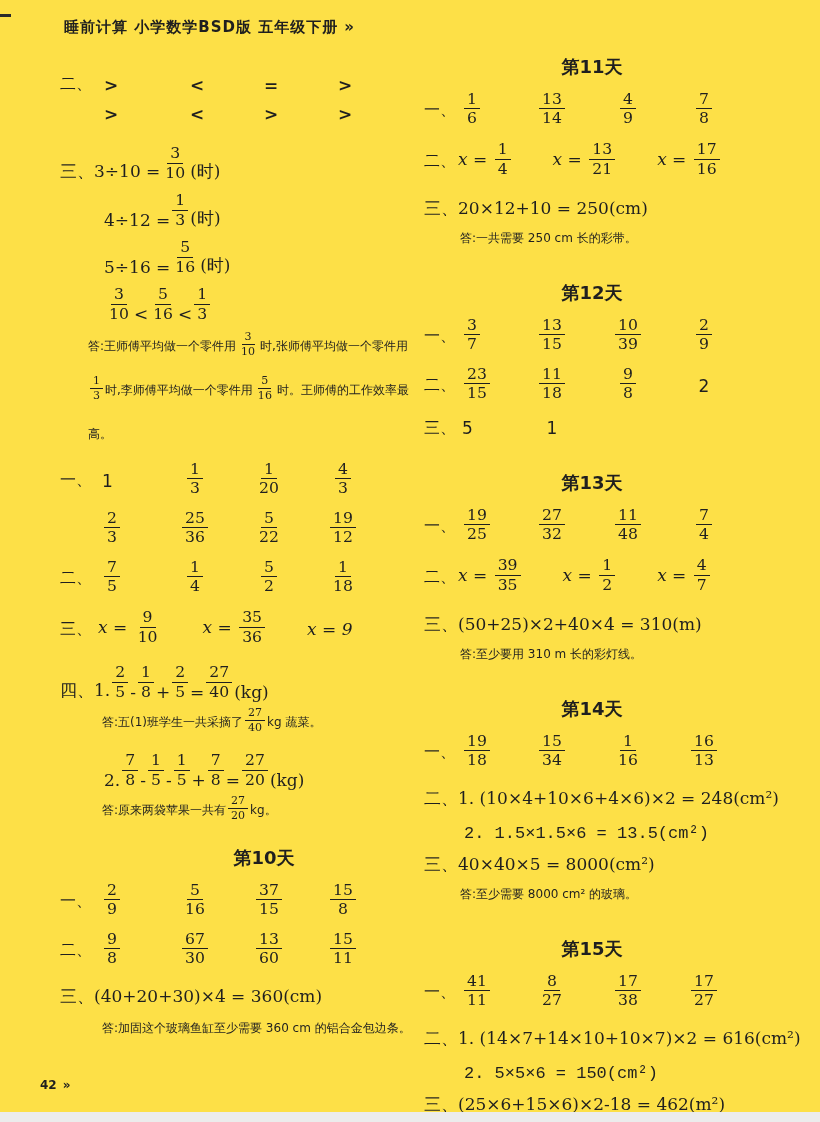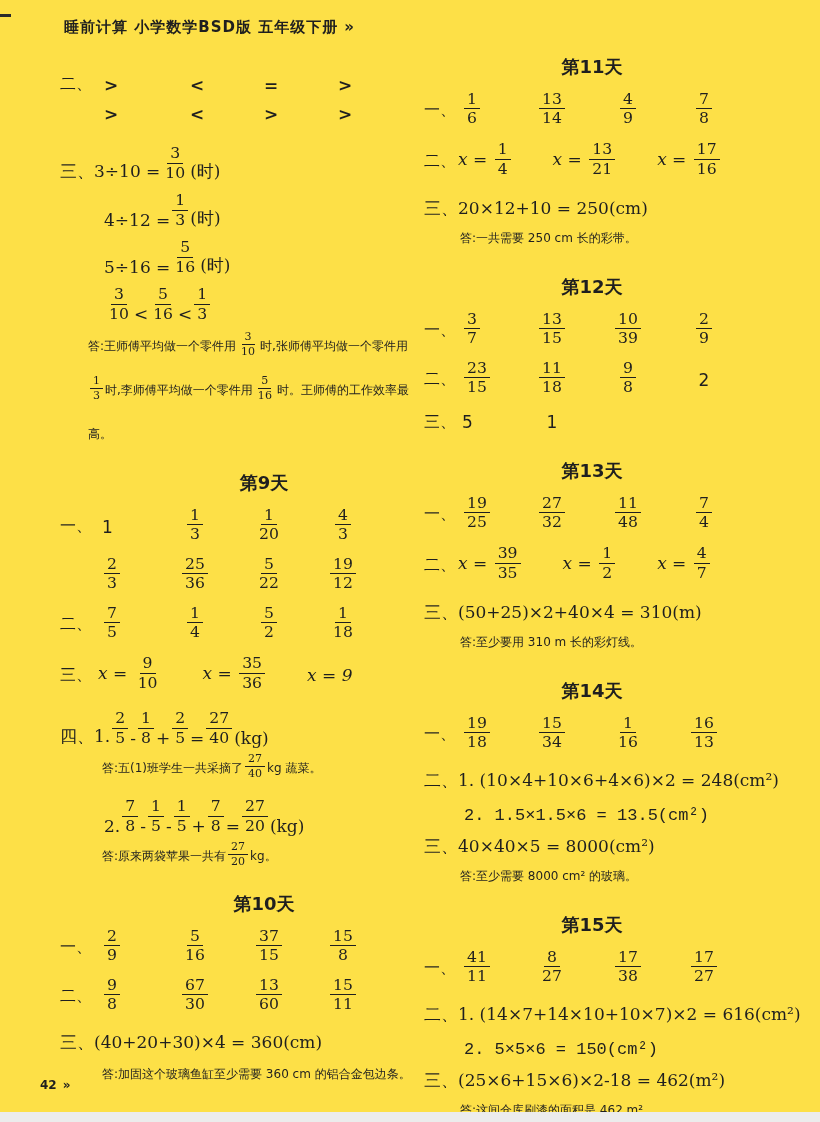--- a/index.html
+++ b/index.html
@@ -75,21 +75,21 @@
   .answer { font-size:12px; line-height:41px; padding-left:42px; }
   .answer.hang0 { padding-left:28px; line-height:44px; }
   .col-right .answer { padding-left:36px; line-height:36px; }
 
   .day-title {
     text-align:center; font-size:18px; font-weight:700;
     min-height:30px; line-height:30px;
     margin-top:12px; margin-bottom:4px;
     padding-left:56px;
   }
-  .col-right .day-title { padding-left:0; padding-right:46px; margin-top:16px; }
+  .col-right .day-title { padding-left:0; padding-right:46px; margin-top:22px; }
   .col-right .day-title.first { margin-top:0; }
 
   .sp8 { height:8px; }
 </style>
 </head>
 <body>
 
 <div class="page">
   <div class="corner-dash"></div>
 
@@ -143,21 +143,20 @@
           <span class="num">3</span>
           <span class="den">10</span>
         </span>时,张师傅平均做一个零件用<span class="frac">
           <span class="num">1</span>
           <span class="den">3</span>
         </span>时,李师傅平均做一个零件用<span class="frac">
           <span class="num">5</span>
           <span class="den">16</span>
         </span>时。王师傅的工作效率最高。</div>
 
-    <div class="day-title">第9天</div>
 
     <div class="ans-row">
       <span class="lbl">一、</span>
       <span class="cell c0">1</span>
       <span class="cell">
           <span class="frac">
             <span class="num">1</span>
             <span class="den">3</span>
           </span>
         </span>

